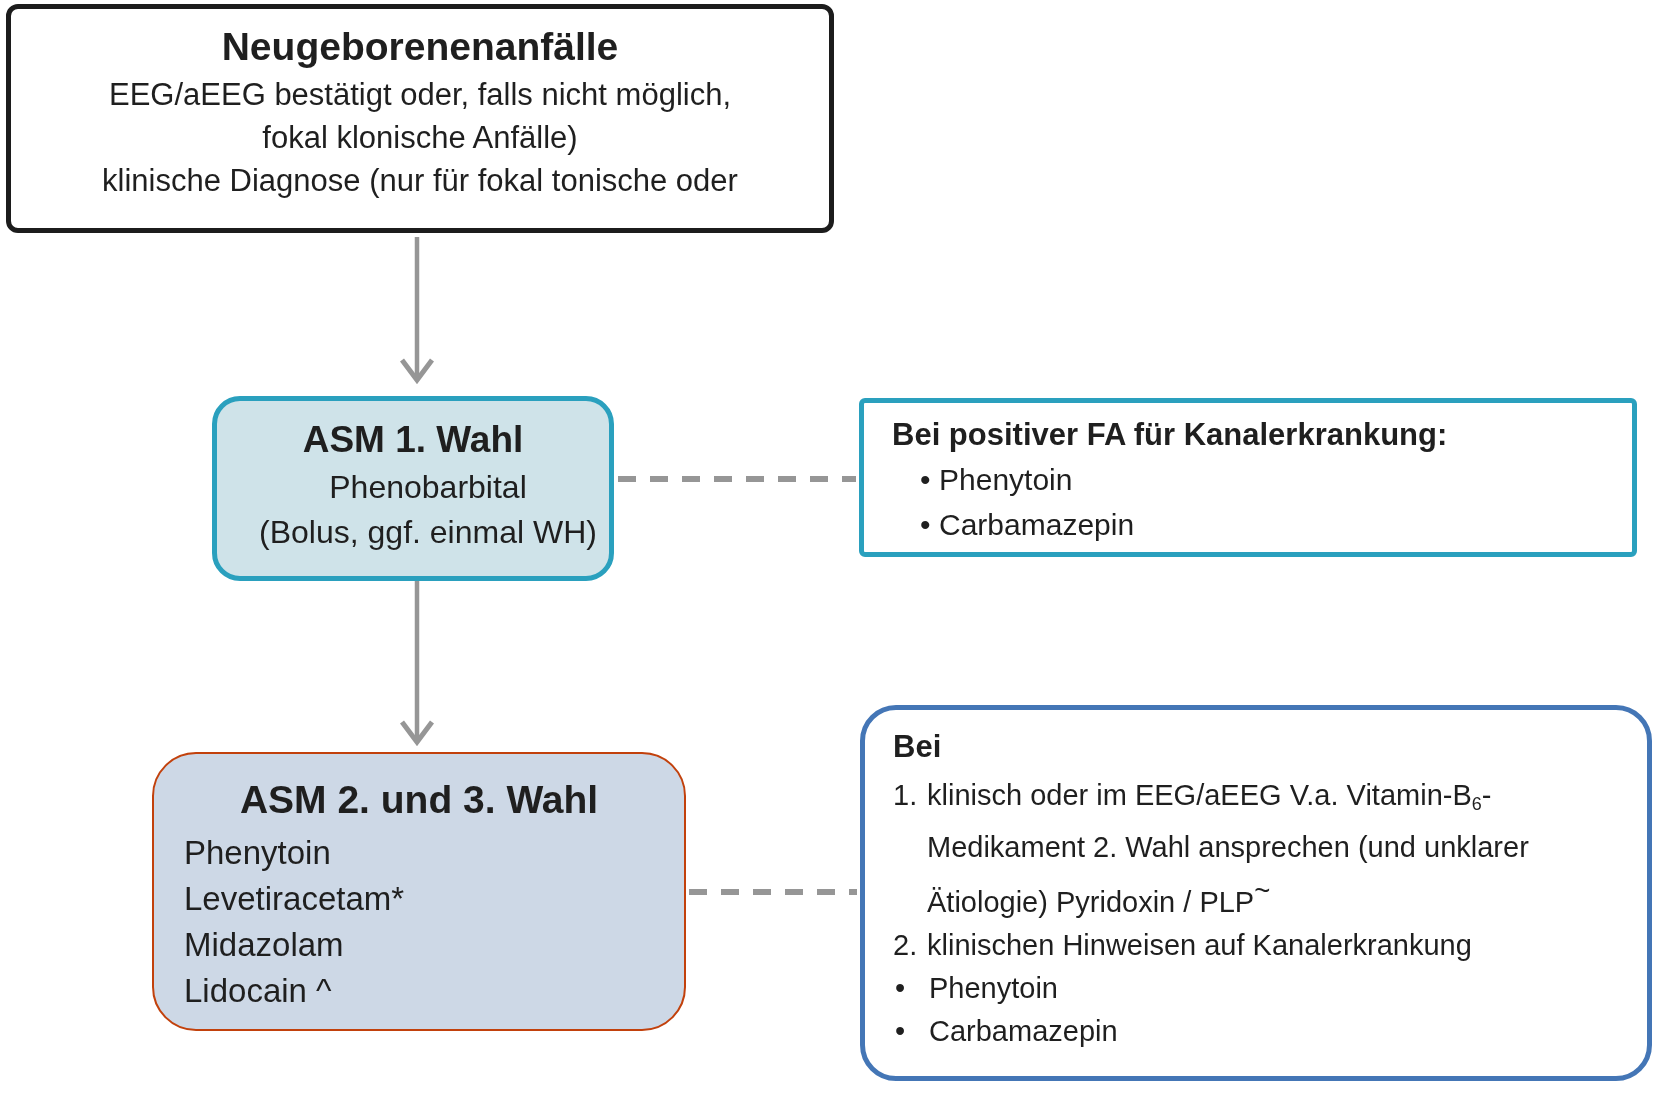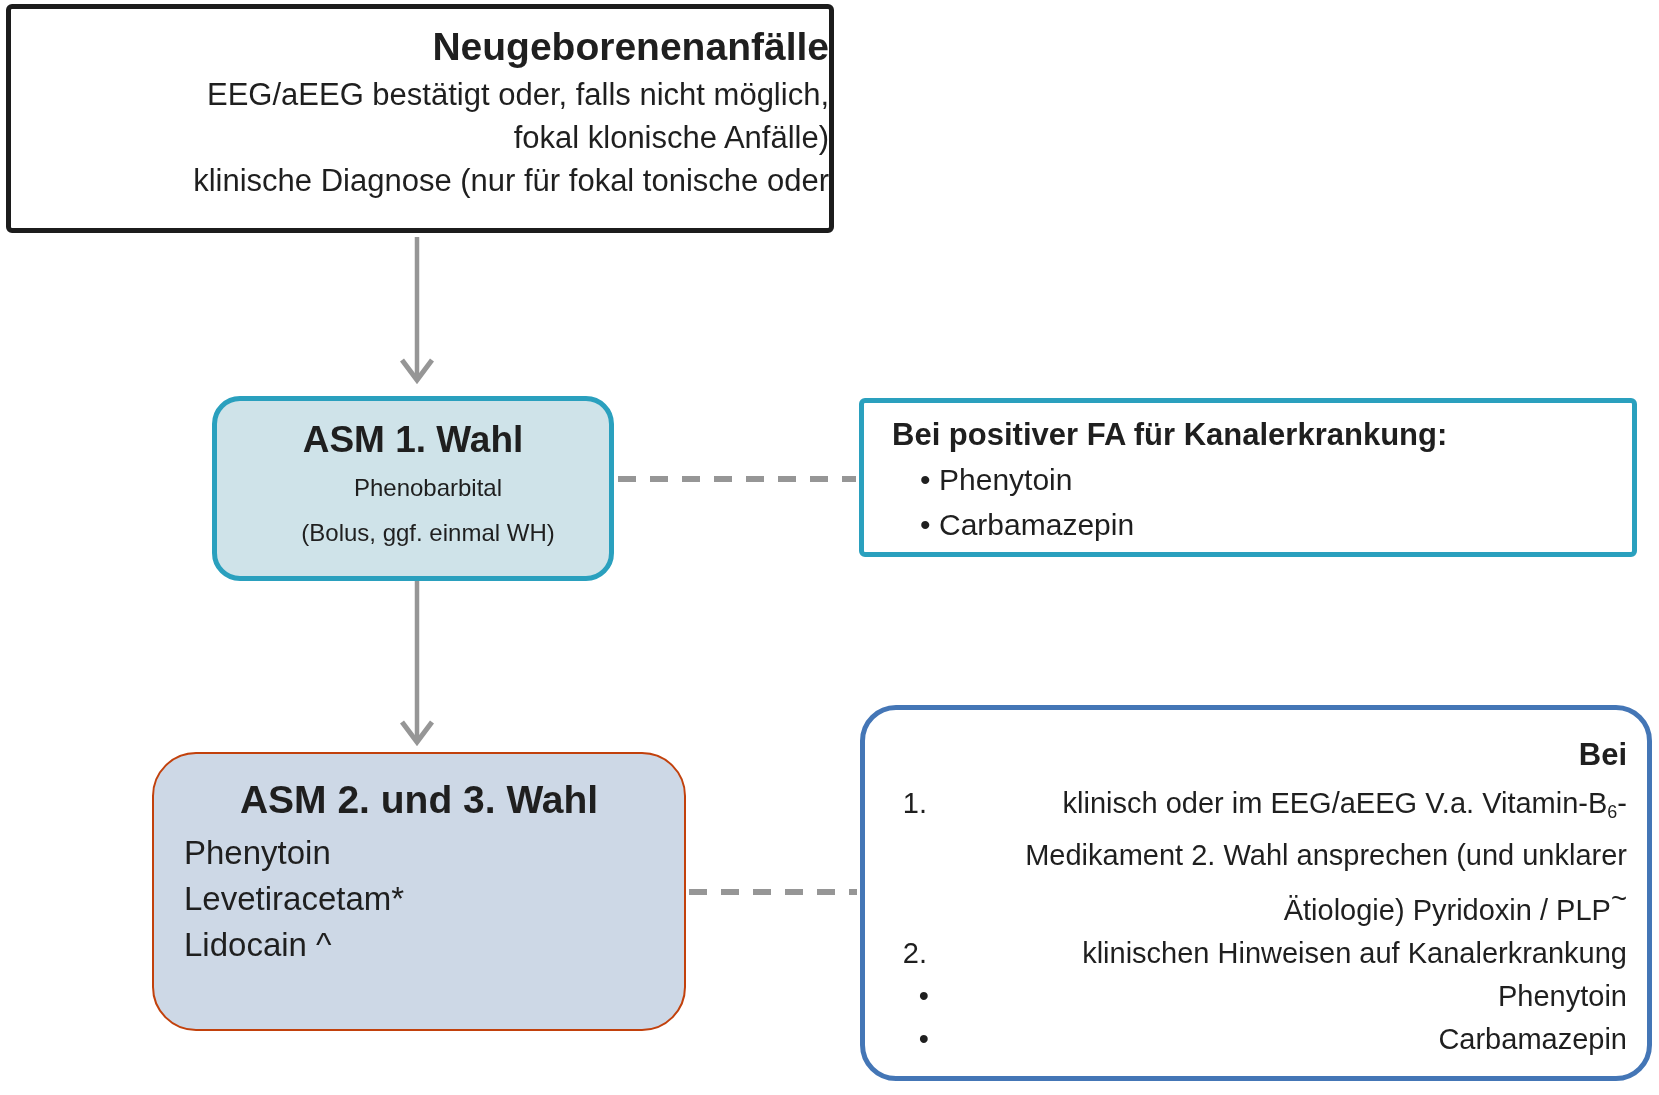--- a/index.html
+++ b/index.html
@@ -9,32 +9,32 @@
   }
   .canvas{position:absolute;left:0;top:0;width:1659px;height:1095px;}
   svg.connectors{position:absolute;left:0;top:0;pointer-events:none;}
   svg.connectors line, svg.connectors polyline{stroke:#969696;fill:none;}
   .box{position:absolute;box-sizing:border-box;background:#ffffff;}
   .nowrap{white-space:nowrap;}
 
   
   #start{
     left:6px;top:4px;width:828px;height:229px;
-    border:5px solid #1c1c1c;border-radius:6px;text-align:right;
+    border:5px solid #1c1c1c;border-radius:12px;text-align:center;
   }
   #start .title{margin-top:12px;font-size:39px;font-weight:bold;line-height:52px;}
   #start .bodyline{font-size:31px;line-height:43px;}
 
   
   #asm1{
     left:212px;top:388px;width:402px;height:185px;
     background:#cfe3e9;border:5px solid #2aa0be;border-radius:28px;text-align:center;margin-top:8px;
   }
   #asm1 .title{margin-top:14px;font-size:37px;font-weight:bold;line-height:50px;}
-  #asm1 .bodyline{font-size:24px;line-height:45px;padding-left:30px;}
+  #asm1 .bodyline{font-size:32px;line-height:45px;padding-left:30px;}
 
   
   #note-kanal{
     left:859px;top:398px;width:778px;height:159px;
     border:5px solid #2aa0be;border-radius:6px;
     padding:9px 20px 13px 28px;
   }
   #note-kanal .ntitle{font-size:31px;font-weight:bold;line-height:45px;}
   .brow{display:flex;font-size:30px;line-height:45px;}
   #note-kanal .brow{margin-left:28px;}
@@ -48,21 +48,21 @@
     background:#cdd8e6;border:2px solid #c2410c;border-radius:44px;
   }
   #asm23 .title{margin-top:20px;text-align:center;font-size:39px;font-weight:bold;line-height:52px;}
   #asm23 .druglist{margin-top:4px;padding-left:30px;}
   #asm23 .bodyline{font-size:33px;line-height:46px;}
 
   
   #note-bei{
     left:860px;top:705px;width:792px;height:376px;
     border:5px solid #4476b6;border-radius:36px;
-    padding:22px 20px 0 28px;font-size:29px;line-height:43px;text-align:right;
+    padding:14px 20px 0 28px;font-size:29px;line-height:43px;
   }
   #note-bei .ntitle{font-size:31px;font-weight:bold;line-height:46px;margin-bottom:4px;}
   .row{display:flex;}
   .marker{flex:none;width:34px;}
   .mbody{flex:1;}
   #note-bei .bullet{width:34px;padding-left:2px;}
   .subscript{font-size:0.62em;vertical-align:-0.28em;}
   .superscript{font-size:0.95em;vertical-align:0.42em;}
 </style>
 </head>
@@ -106,20 +106,21 @@
       <span class="bullet"></span>
       <span class="nowrap">Carbamazepin</span>
     </div>
   </div>
 
   <div id="asm23" class="box">
     <div class="title">ASM 2. und 3. Wahl</div>
     <div class="druglist">
       <div class="bodyline nowrap">Phenytoin</div>
       <div class="bodyline nowrap">Levetiracetam*</div>
+      <div class="bodyline nowrap">Midazolam</div>
       <div class="bodyline nowrap">Lidocain ^</div>
     </div>
   </div>
 
   <div id="note-bei" class="box">
     <div class="ntitle nowrap">Bei</div>
 
     <div class="row">
       <span class="marker">1.</span>
       <div class="mbody">

